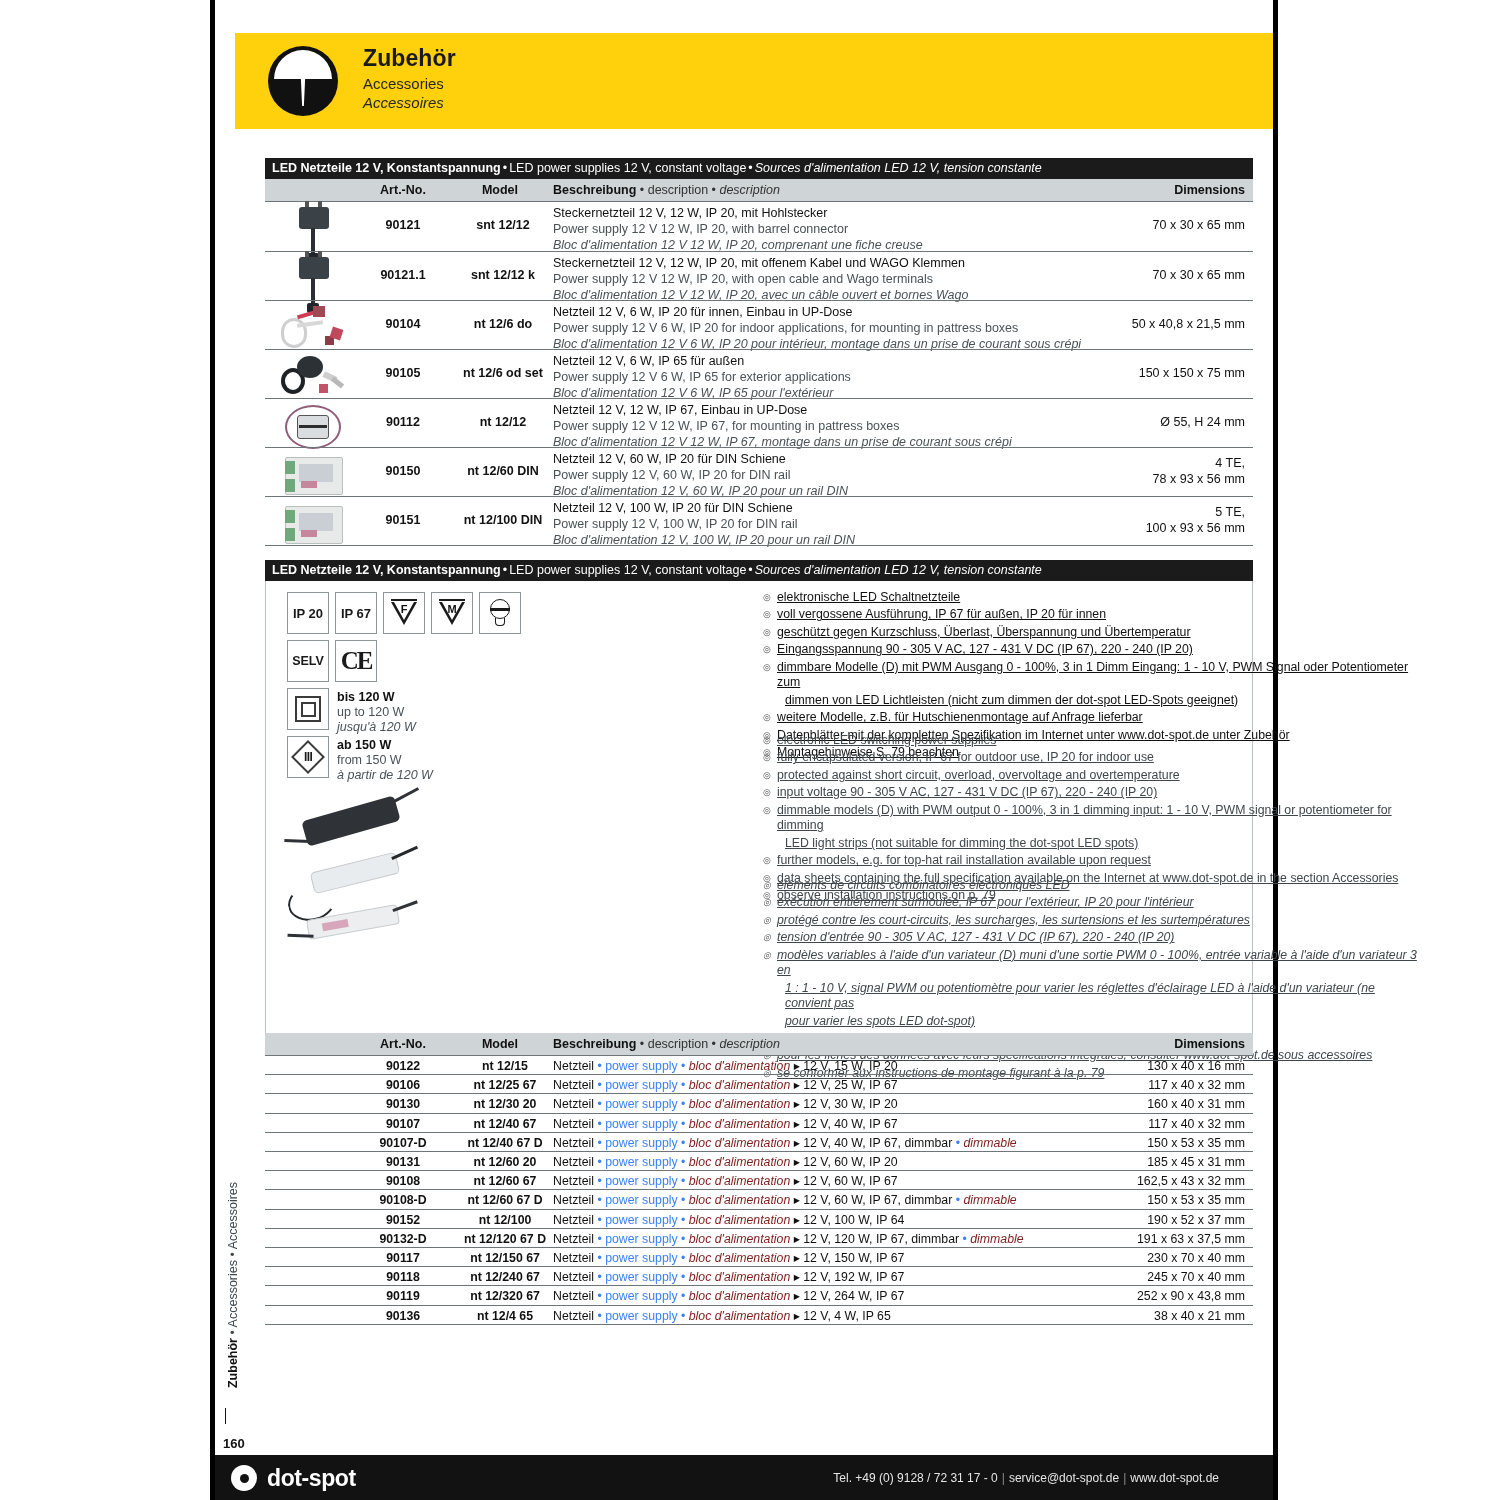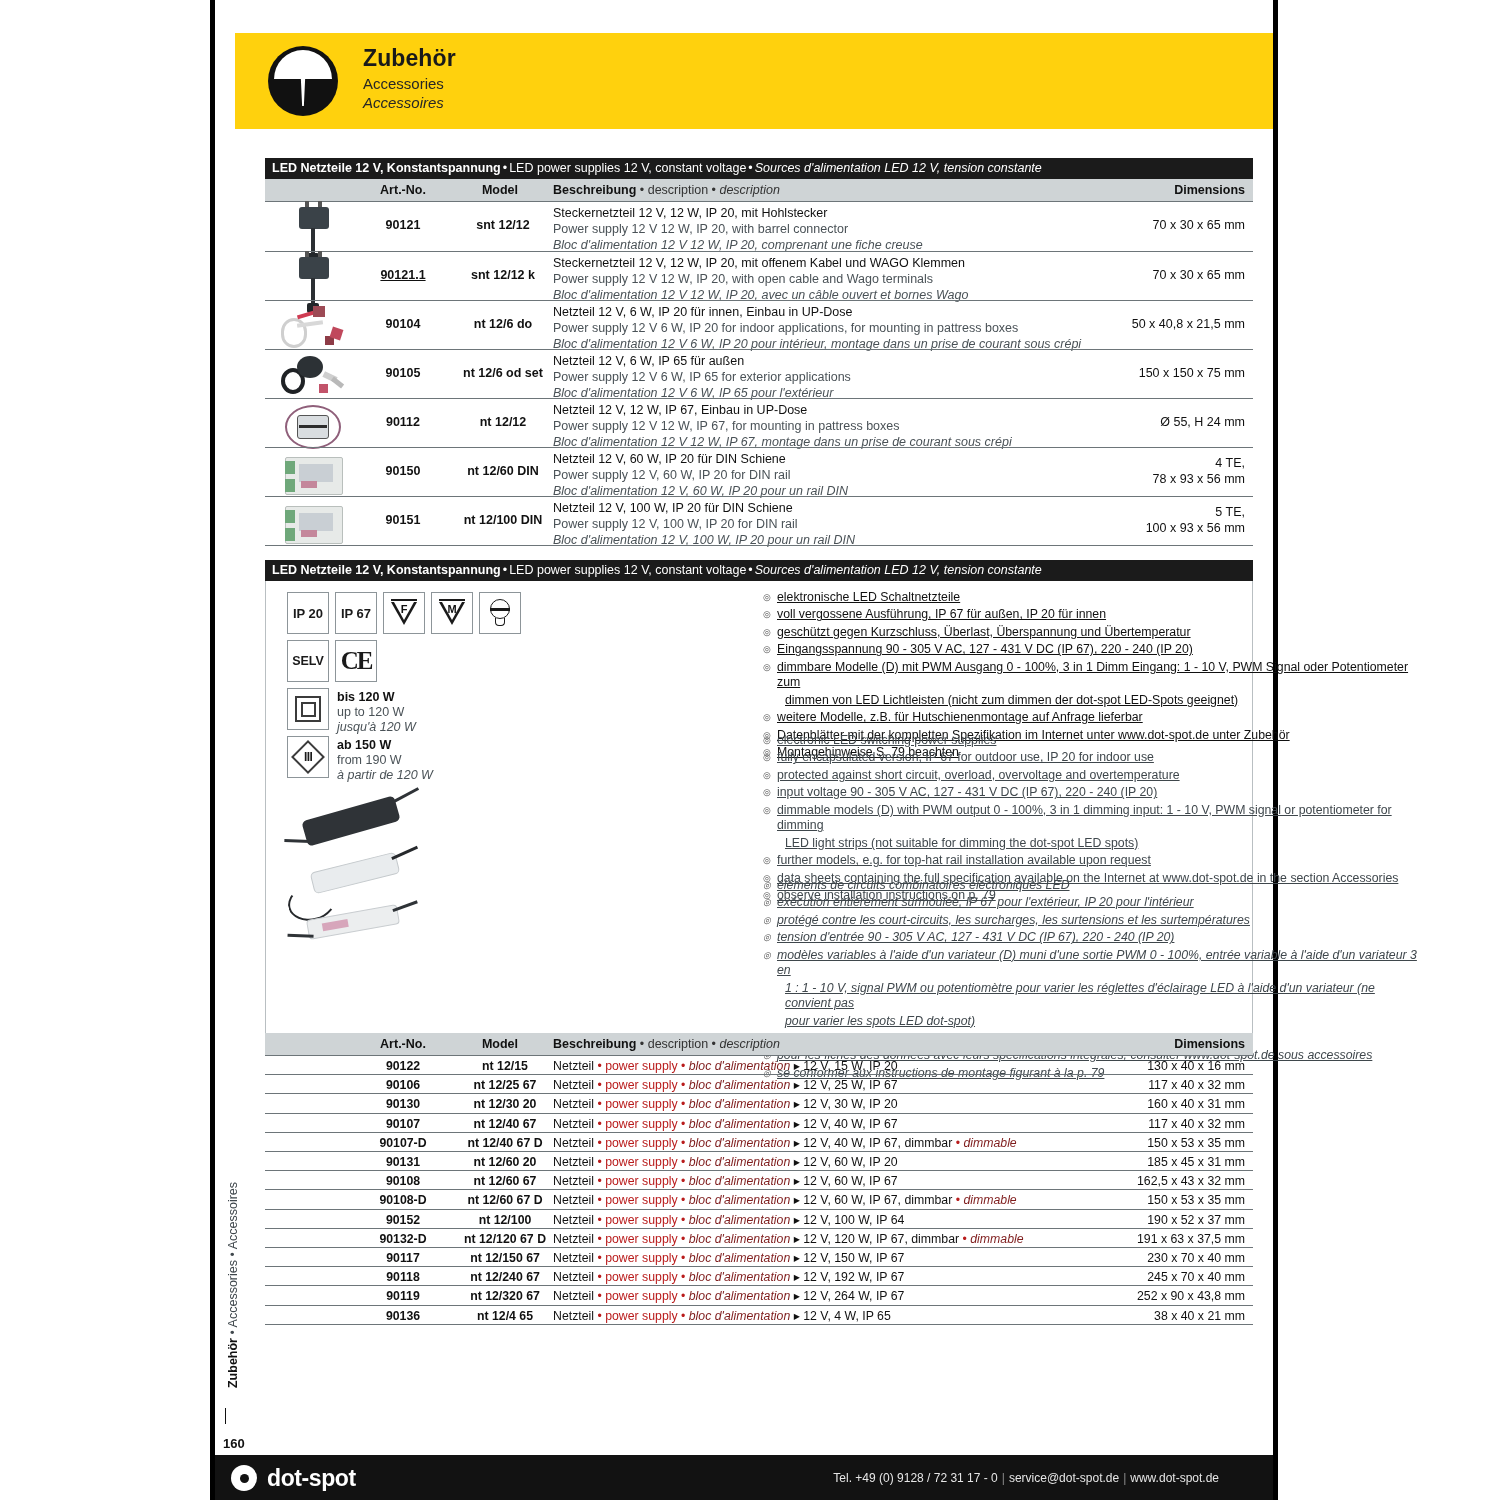--- a/index.html
+++ b/index.html
@@ -210,21 +210,21 @@
   .bl li + li { margin-top: 2.2px; }
 
   
   .brow { position:absolute; left:50px; width:988px; height:19px;
           border-top: 1.2px solid #6d7579; }
   .brow .b-art { position:absolute; left:95px; width:86px; text-align:center;
                  font-size:12.3px; font-weight:bold; color:#111; top:3px; }
   .brow .b-mod { position:absolute; left:190px; width:100px; text-align:center;
                  font-size:12.3px; font-weight:bold; color:#111; top:3px; }
   .brow .b-desc{ position:absolute; left:288px; top:3px; font-size:12.3px; color:#111; }
-  .brow .b-desc .g { color:#b91c1c; }
+  .brow .b-desc .g { color:#3b82f6; }
   .brow .b-desc .it{ color:#7f1d1d; font-style:italic; }
   .brow .b-dim { position:absolute; right:8px; top:3px; font-size:12.3px; color:#111; text-align:right; }
 
   
   .sidetab {
     position:absolute; left:-2px; top:1160px; width:34px; height:300px;
   }
   .sidetab .vtext {
     position:absolute; left:-105px; top:118px; width:250px;
     transform: rotate(-90deg);
@@ -296,21 +296,21 @@
     <div class="trow" style="top:251px; height:49px;">
       <div class="thumb" style="top:-1px;">
         <div class="th-plug">
             <div class="pin1"></div>
             <div class="pin2"></div>
             <div class="body"></div>
             <div class="cord"></div>
             <div class="jack"></div>
           </div>
       </div>
-      <span class="cell-art" style="top:16px;text-decoration:underline;">90121.1</span>
+      <span class="cell-art" style="top:16px;">90121.1</span>
       <span class="cell-mod" style="top:16px;">snt 12/12 k</span>
       <div class="desc" style="top:3px;">
         <div class="d1">Steckernetzteil 12 V, 12 W, IP 20, mit offenem Kabel und WAGO Klemmen</div>
         <div class="d2">Power supply 12 V 12 W, IP 20, with open cable and Wago terminals</div>
         <div class="d3">Bloc d'alimentation 12 V 12 W, IP 20, avec un câble ouvert et bornes Wago</div>
       </div>
       <span class="cell-dim" style="top:16px;">70 x 30 x 65 mm</span>
     </div>
 
     <div class="trow" style="top:300px; height:49px;">
@@ -467,21 +467,21 @@
       <div class="l3">jusqu'à 120 W</div>
     </div>
 
     <div class="sym" style="left:72px; top:736px;">
       <div class="dia">
           <span>III</span>
         </div>
     </div>
     <div class="symlabel" style="left:122px; top:738px;">
       <div class="l1">ab 150 W</div>
-      <div class="l2">from 190 W</div>
+      <div class="l2">from 150 W</div>
       <div class="l3">à partir de 120 W</div>
     </div>
 
     <div class="photo" style="left:88px; top:808px;">
       <div class="ps-dark">
           <span class="lead-a"></span>
           <span class="lead-b"></span>
         </div>
     </div>
     <div class="photo" style="left:96px; top:862px;">

